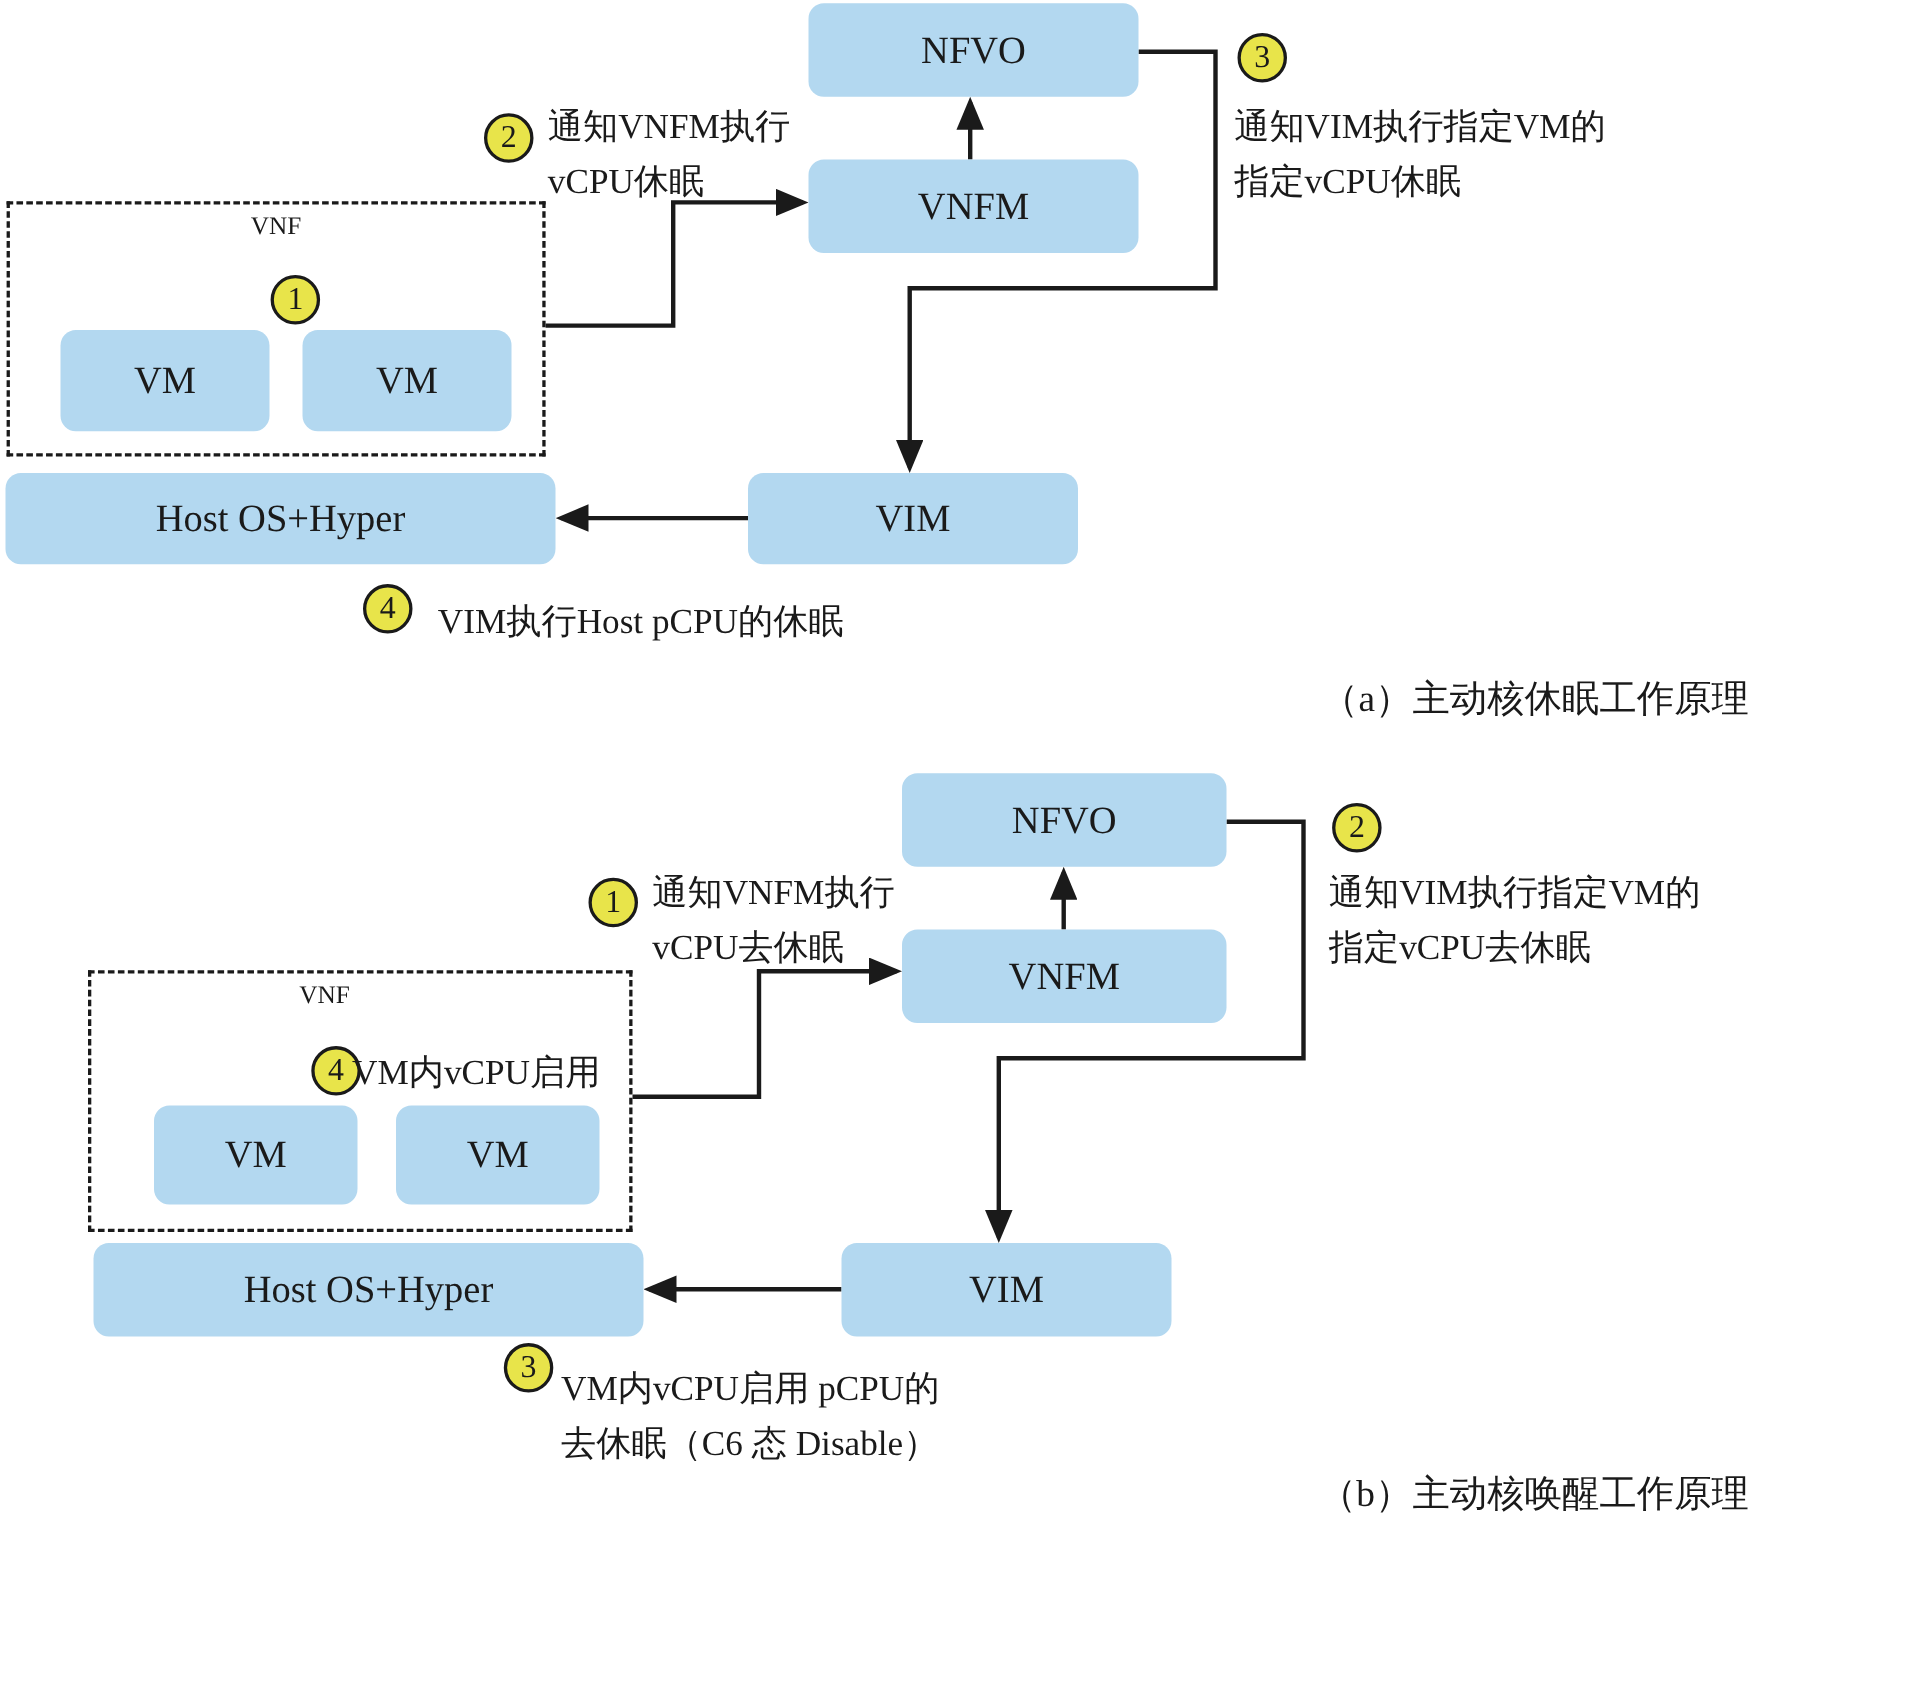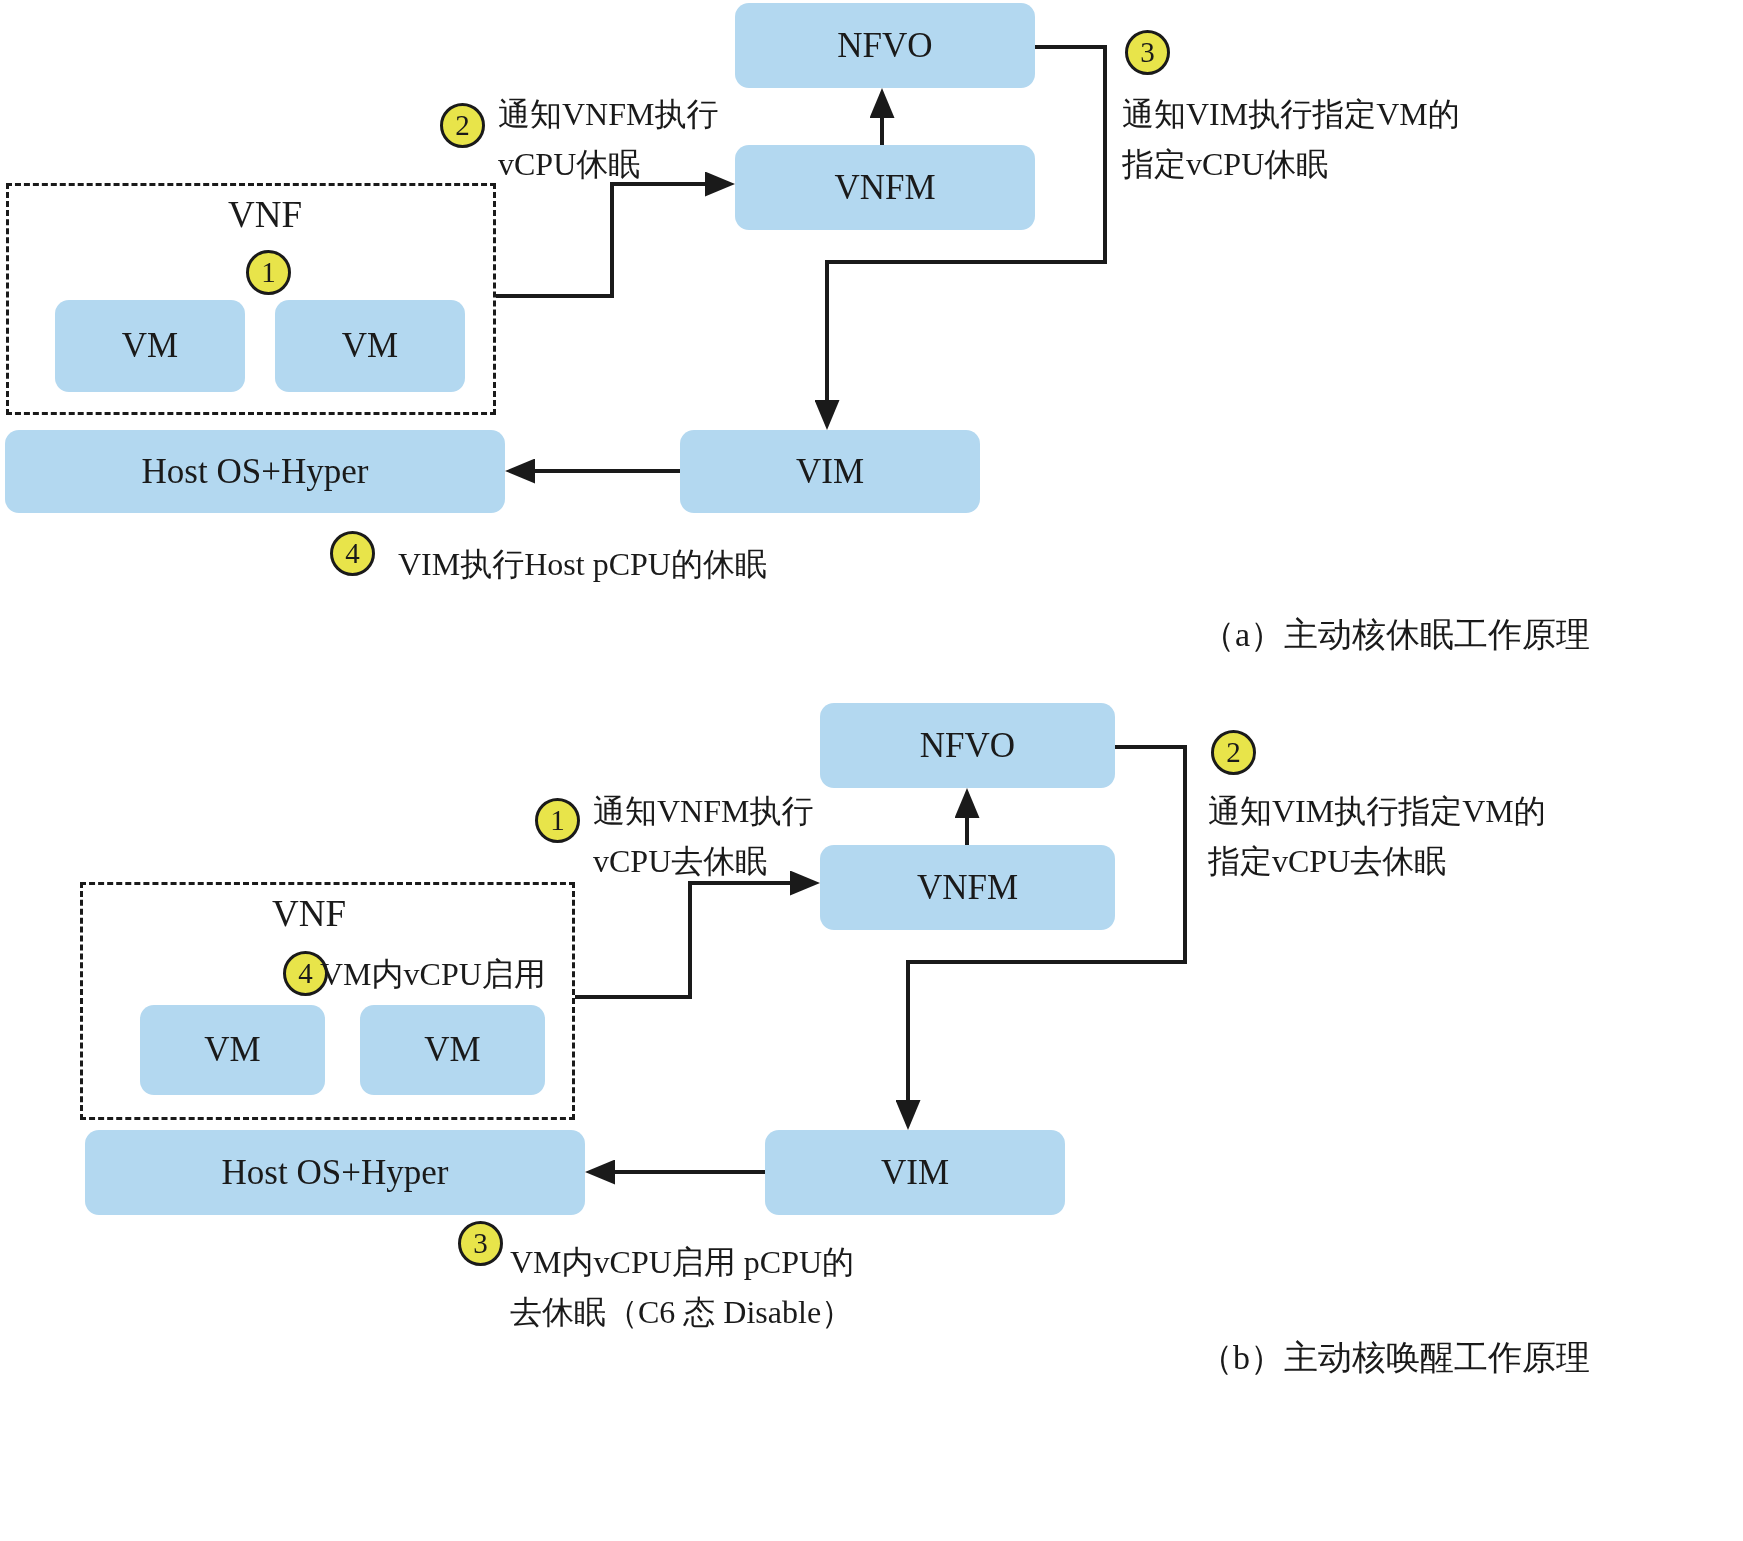--- a/index.html
+++ b/index.html
@@ -47,21 +47,21 @@
     text-align: center;
   }
   .dashed-box {
     position: absolute;
     border: 3px dashed #1a1a1a;
     background: transparent;
     box-sizing: border-box;
   }
   .vnf-label {
     position: absolute;
-    font-size: 37px;
+    font-size: 23px;
   }
   .step-circle {
     position: absolute;
     width: 45px;
     height: 45px;
     box-sizing: border-box;
     border-radius: 50%;
     background: var(--circle-fill, #e8e44a);
     border: 3px solid #1a1a1a;
     display: flex;

